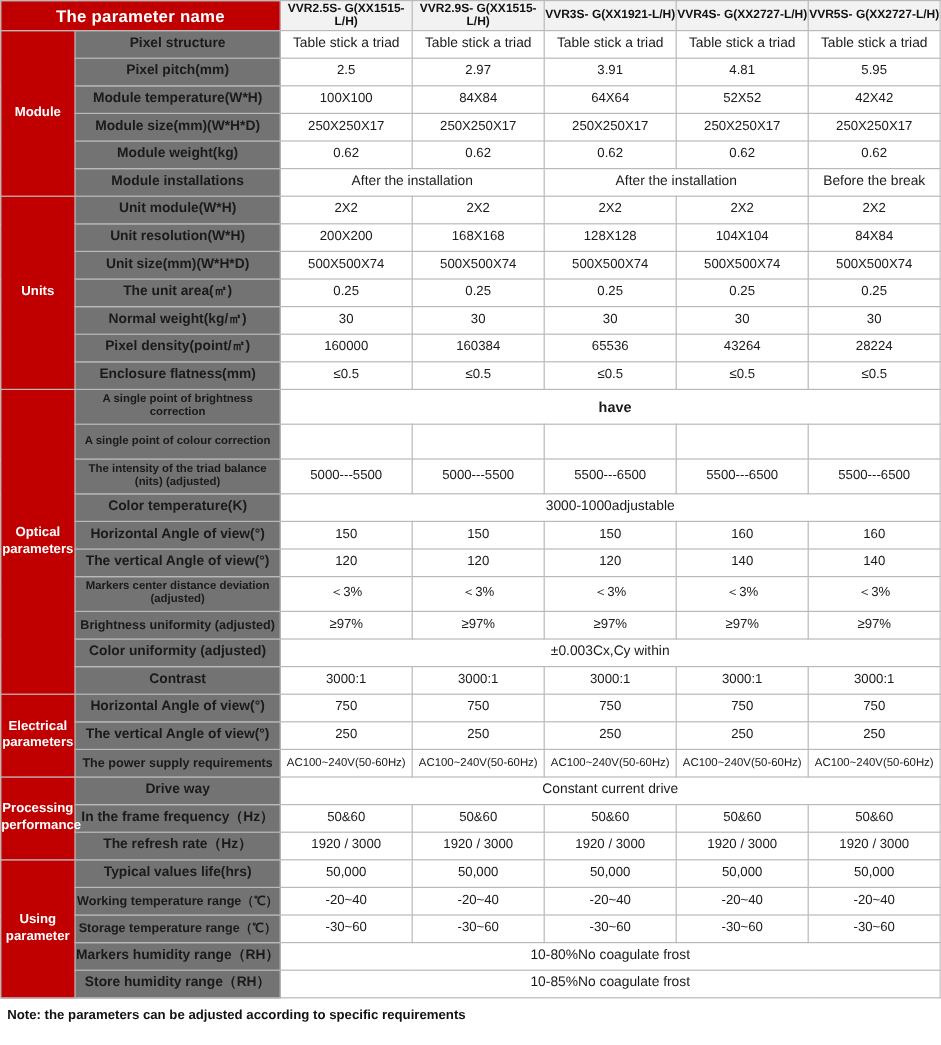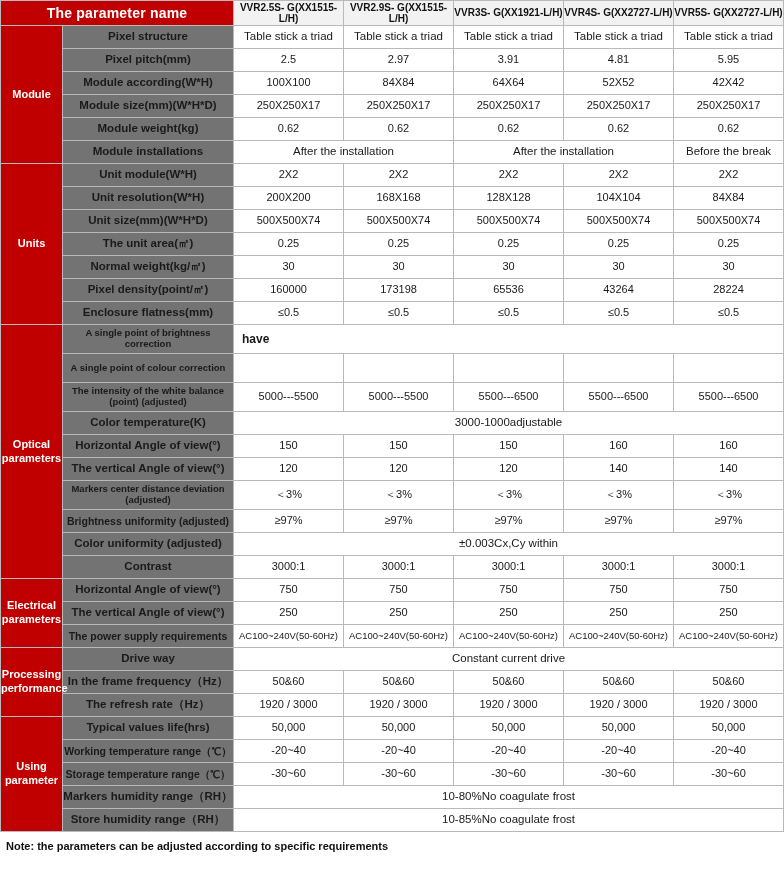--- a/index.html
+++ b/index.html
@@ -89,21 +89,21 @@
     line-height: 1.2;
   }
   .val.b {
     font-weight: normal;
     font-size: 11.5px;
   }
   .val.tiny {
     font-size: 9.5px;
   }
   .val.leftpad {
-    text-align: left;
+    text-align: center;
     padding-left: 8px;
     font-weight: bold;
     font-size: 12px;
   }
   .note {
     font-size: 11px;
     padding: 8px 6px 10px 6px;
     color: #111;
     border: none;
     text-align: left;
@@ -146,21 +146,21 @@
         </tr>
         <tr>
           <td class="pname">Pixel pitch(mm)</td>
           <td class="val">2.5</td>
           <td class="val">2.97</td>
           <td class="val">3.91</td>
           <td class="val">4.81</td>
           <td class="val">5.95</td>
         </tr>
         <tr>
-          <td class="pname">Module according(W*H)</td>
+          <td class="pname">Module temperature(W*H)</td>
           <td class="val">100X100</td>
           <td class="val">84X84</td>
           <td class="val">64X64</td>
           <td class="val">52X52</td>
           <td class="val">42X42</td>
         </tr>
         <tr>
           <td class="pname">Module size(mm)(W*H*D)</td>
           <td class="val">250X250X17</td>
           <td class="val">250X250X17</td>
@@ -219,21 +219,21 @@
           <td class="pname">Normal weight(kg/㎡)</td>
           <td class="val">30</td>
           <td class="val">30</td>
           <td class="val">30</td>
           <td class="val">30</td>
           <td class="val">30</td>
         </tr>
         <tr>
           <td class="pname">Pixel density(point/㎡)</td>
           <td class="val">160000</td>
-          <td class="val">173198</td>
+          <td class="val">160384</td>
           <td class="val">65536</td>
           <td class="val">43264</td>
           <td class="val">28224</td>
         </tr>
         <tr>
           <td class="pname">Enclosure flatness(mm)</td>
           <td class="val">≤0.5</td>
           <td class="val">≤0.5</td>
           <td class="val">≤0.5</td>
           <td class="val">≤0.5</td>
@@ -246,21 +246,21 @@
         </tr>
         <tr>
           <td class="pname small">A single point of colour correction</td>
           <td class="val"></td>
           <td class="val"></td>
           <td class="val"></td>
           <td class="val"></td>
           <td class="val"></td>
         </tr>
         <tr>
-          <td class="pname small">The intensity of the white balance (point) (adjusted)</td>
+          <td class="pname small">The intensity of the triad balance (nits) (adjusted)</td>
           <td class="val">5000---5500</td>
           <td class="val">5000---5500</td>
           <td class="val">5500---6500</td>
           <td class="val">5500---6500</td>
           <td class="val">5500---6500</td>
         </tr>
         <tr>
           <td class="pname">Color temperature(K)</td>
           <td class="val b" colspan="5">3000-1000adjustable</td>
         </tr>

